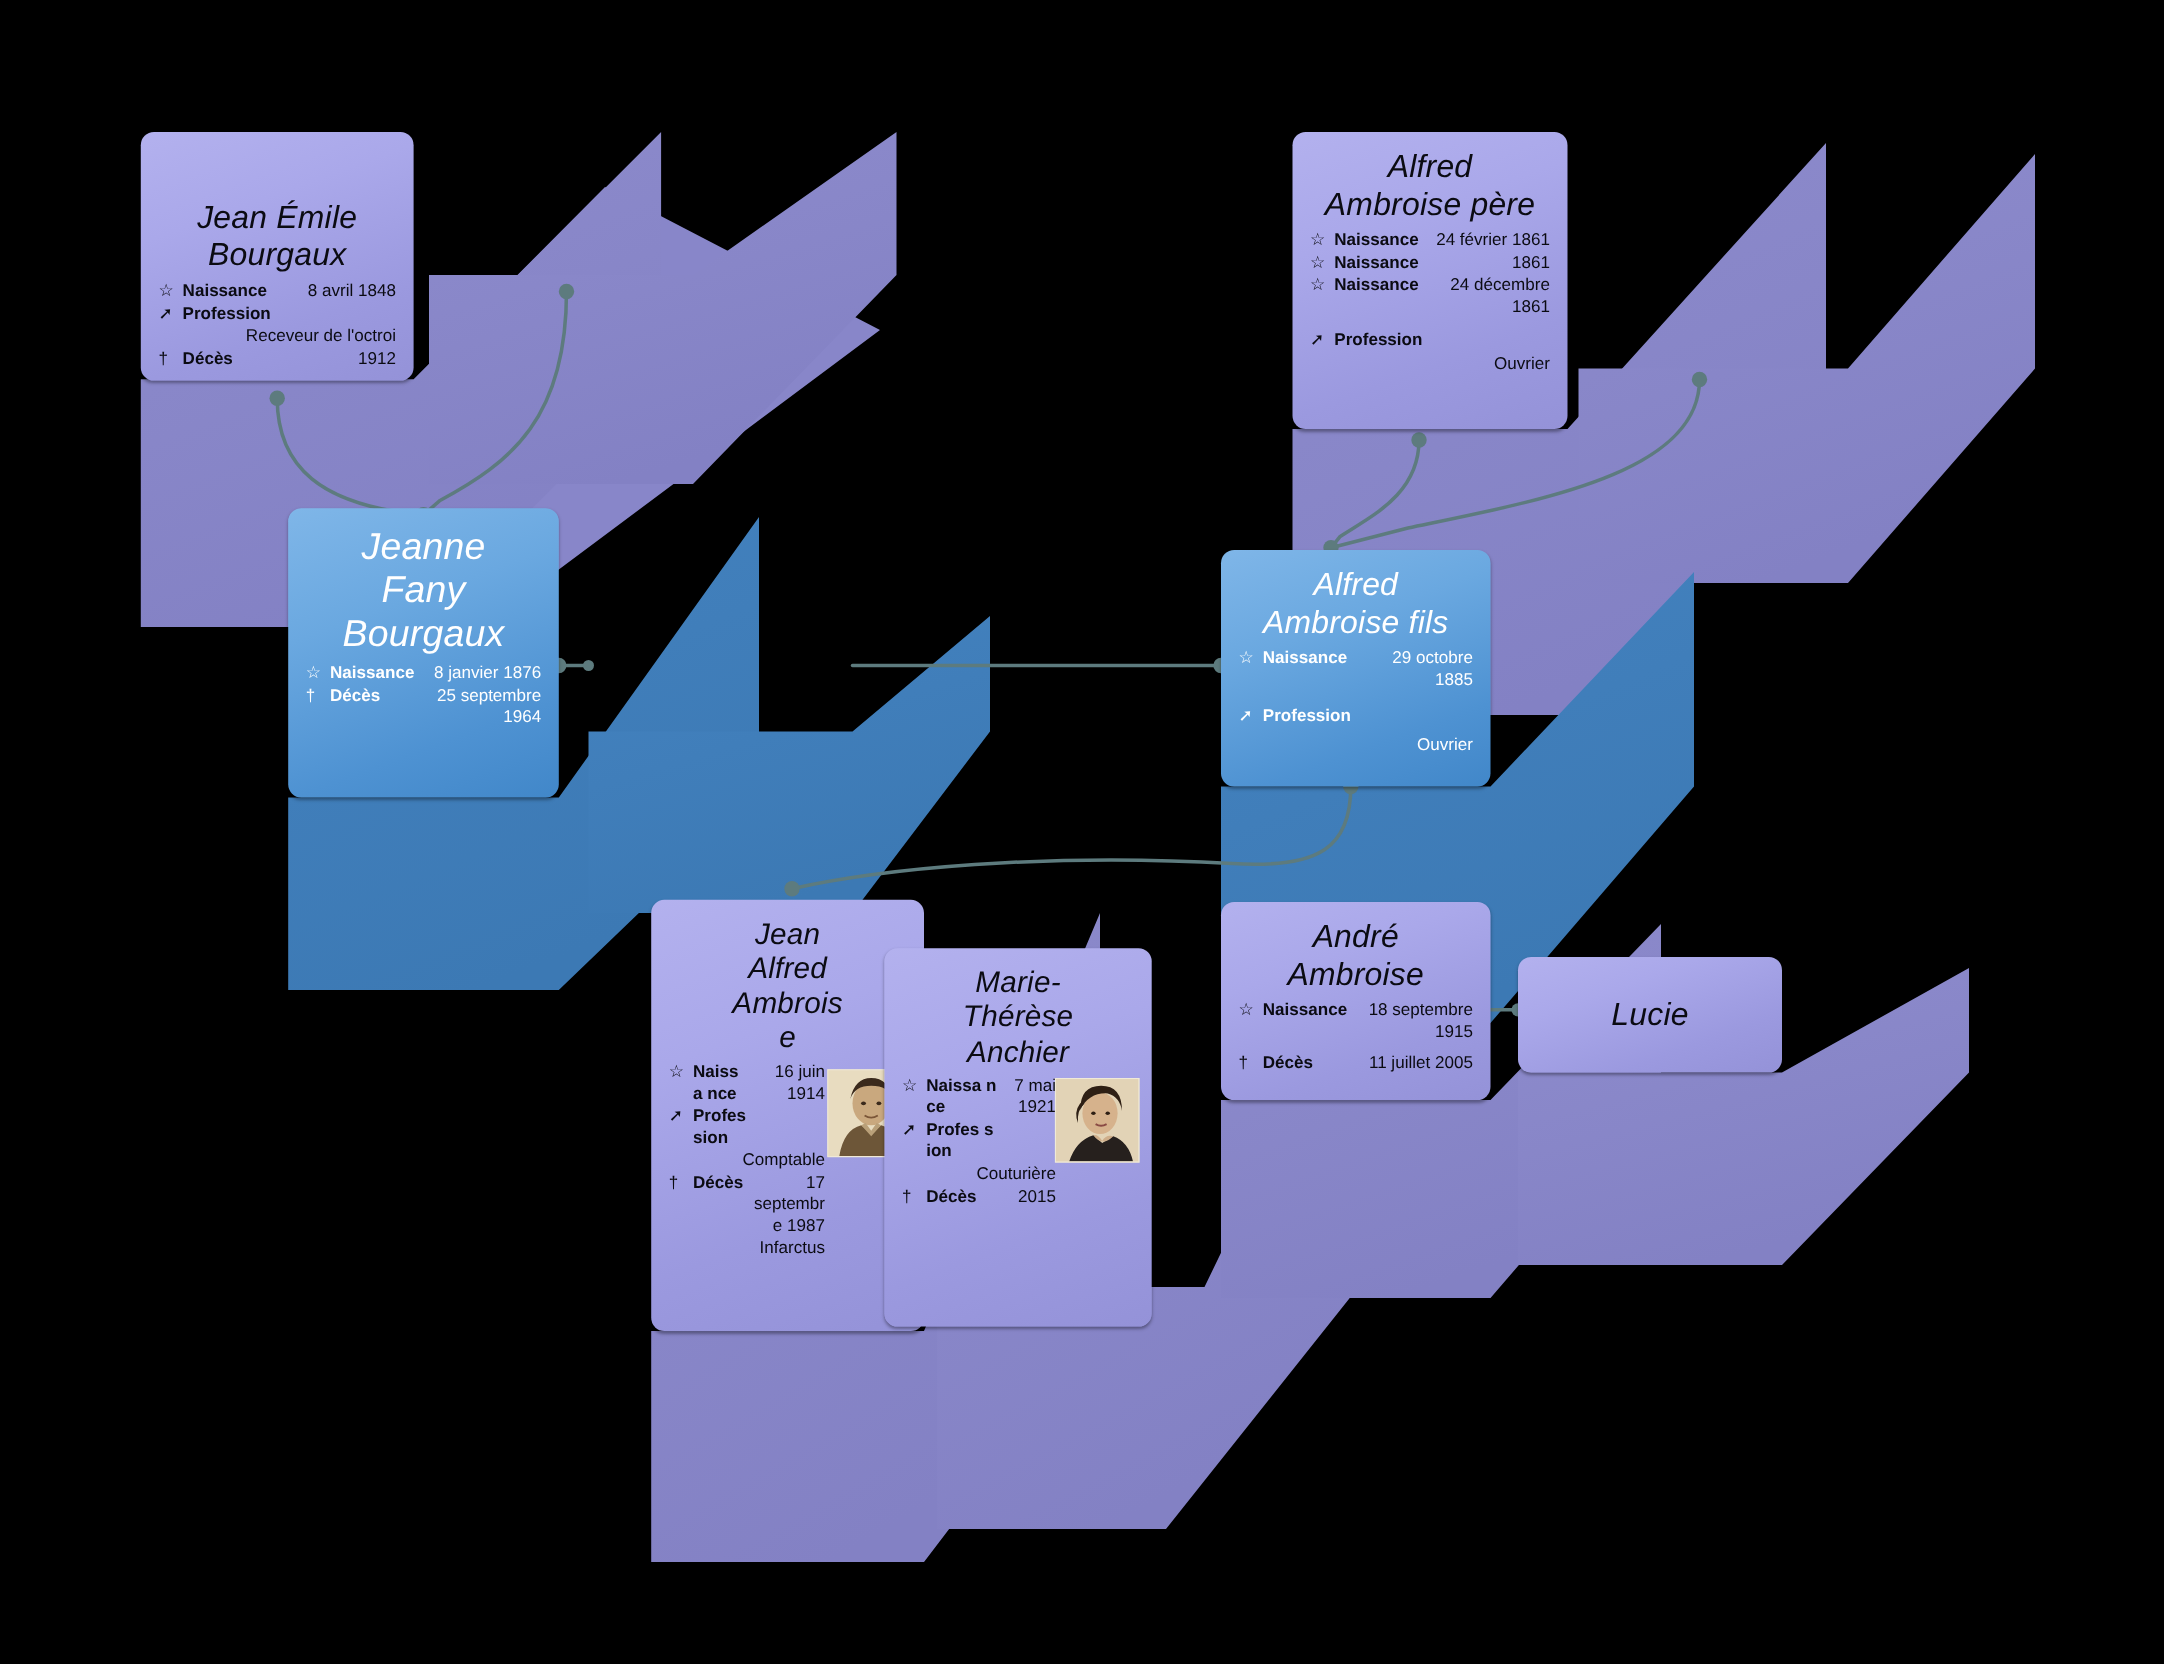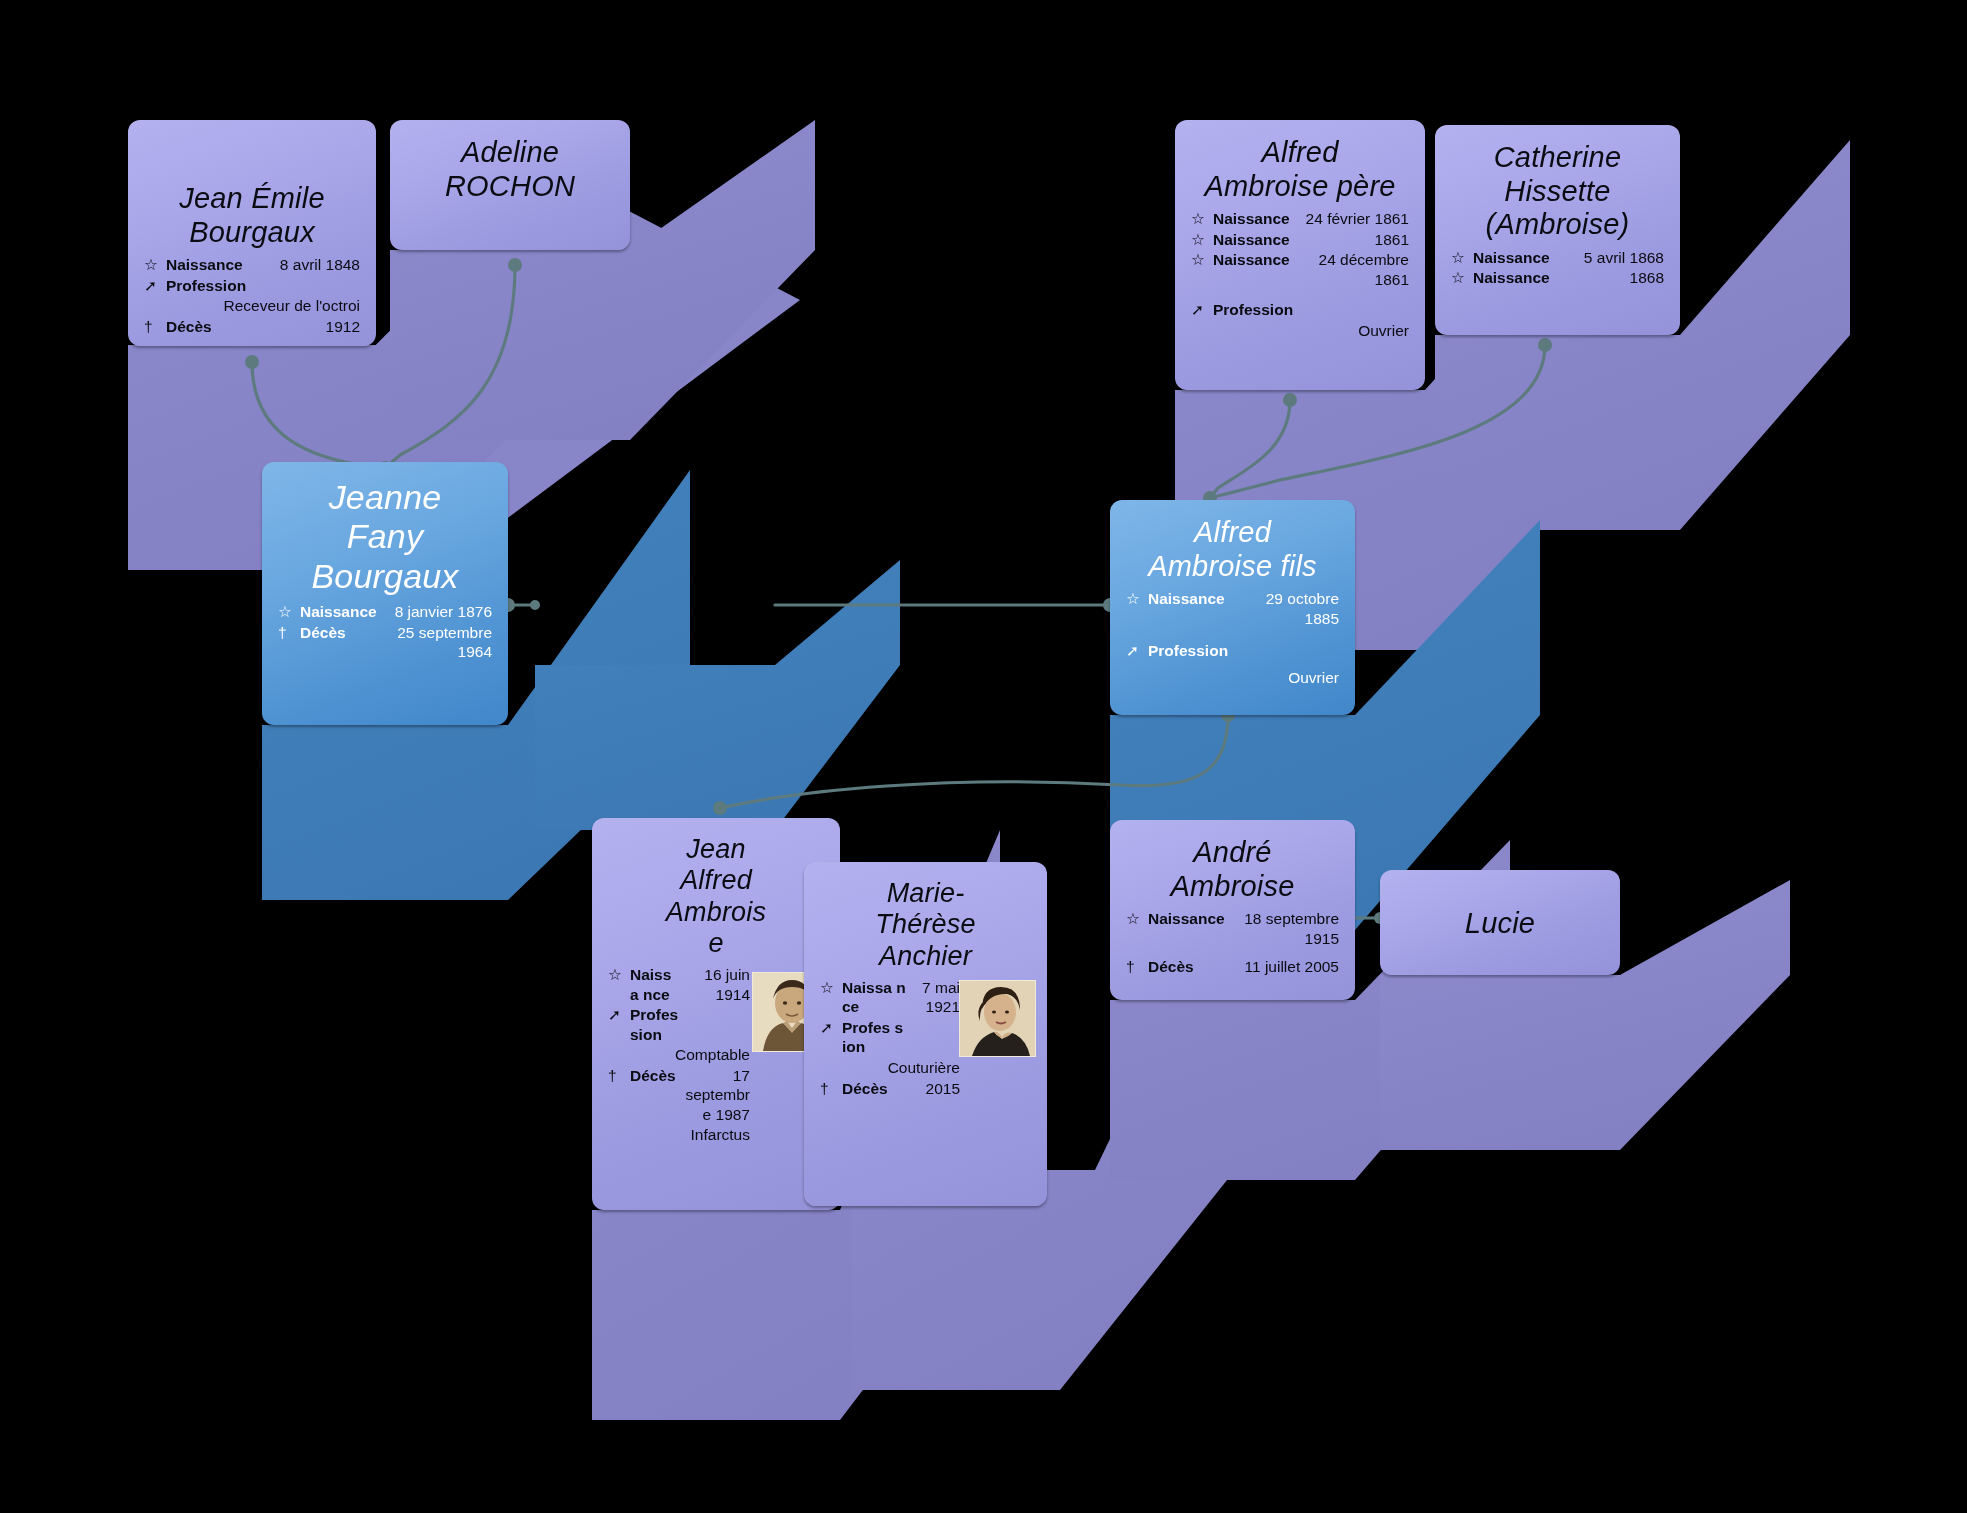--- a/index.html
+++ b/index.html
@@ -163,25 +163,20 @@
       </tr>
       <tr>
         <td class="ic">†</td>
         <td class="lab">Décès</td>
         <td class="val">1912</td>
       </tr>
     </tbody>
       </table>
   </div>
 
-  <div class="card purple" style="left:390px;top:120px;width:240px;height:130px;">
-    <div class="name">
-      <span>Adeline</span><br><span>ROCHON</span>
-    </div>
-  </div>
 
   <div class="card purple" style="left:1175px;top:120px;width:250px;height:270px;">
     <div class="name">
       <span>Alfred</span><br><span>Ambroise père</span>
     </div>
     <table class="facts">
       <tbody>
           <tr>
         <td class="ic">☆</td>
         <td class="lab">Naissance</td>
@@ -203,39 +198,20 @@
         <td class="val"></td>
       </tr>
       <tr>
         <td></td>
             <td colspan="2" class="extra">Ouvrier</td>
       </tr>
     </tbody>
       </table>
   </div>
 
-  <div class="card purple" style="left:1435px;top:125px;width:245px;height:210px;">
-    <div class="name">
-      <span>Catherine</span><br><span>Hissette</span><br><span>(Ambroise)</span>
-    </div>
-    <table class="facts">
-      <tbody>
-          <tr>
-        <td class="ic">☆</td>
-        <td class="lab">Naissance</td>
-        <td class="val">5 avril 1868</td>
-      </tr>
-      <tr>
-        <td class="ic">☆</td>
-        <td class="lab">Naissance</td>
-        <td class="val">1868</td>
-      </tr>
-    </tbody>
-      </table>
-  </div>
 
   <div class="card blue" style="left:262px;top:462px;width:246px;height:263px;">
     <div class="name" style="font-size:34px;">
       <span>Jeanne</span><br><span>Fany</span><br><span>Bourgaux</span>
     </div>
     <table class="facts">
       <tbody>
           <tr>
         <td class="ic">☆</td>
         <td class="lab">Naissance</td>

